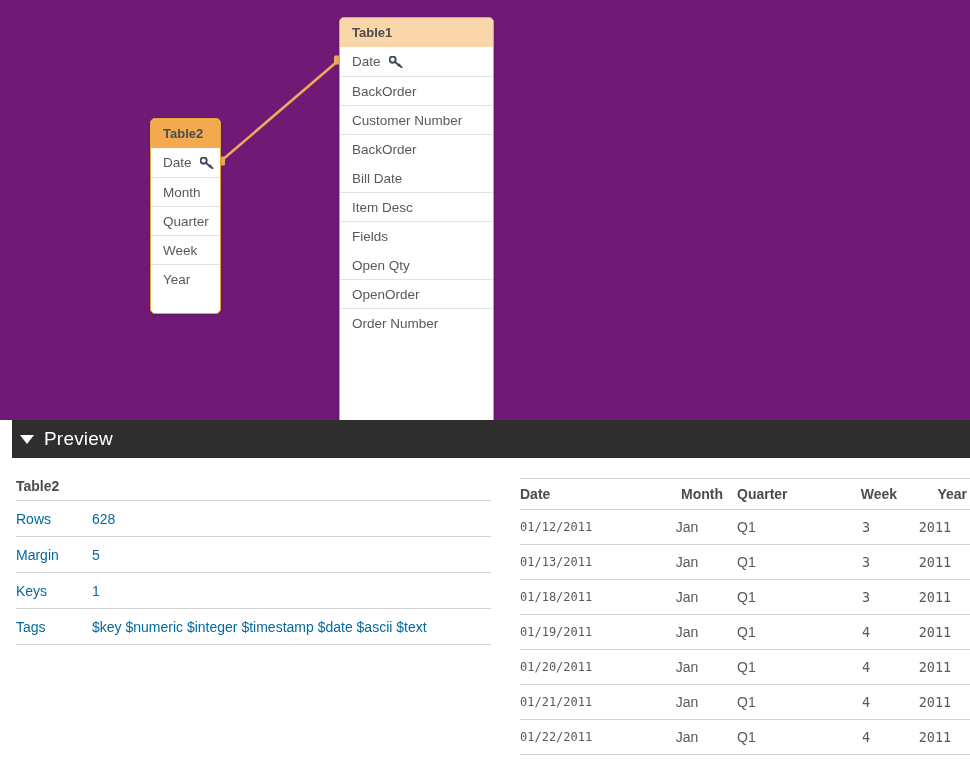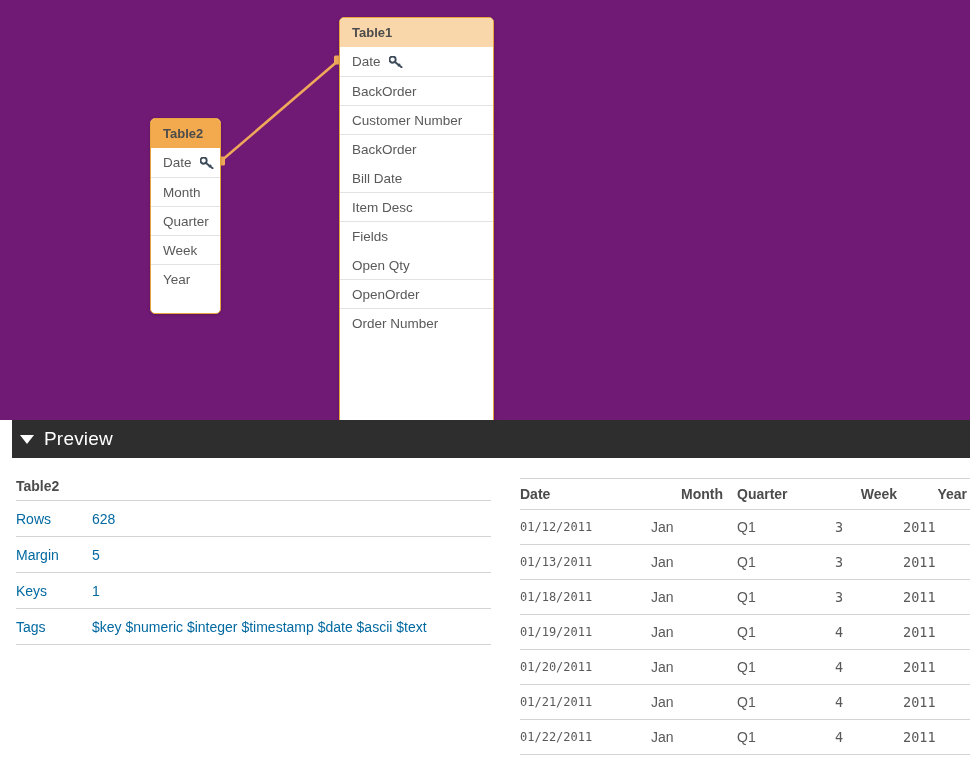--- a/index.html
+++ b/index.html
@@ -196,21 +196,21 @@
     padding: 0 6px 0 0;
     text-align: right;
     white-space: nowrap;
   }
   #pdata td {
     font-size: 14px;
     color: #595959;
     border-bottom: 1px solid #d4d4d4;
     height: 34px;
     padding: 0 6px 0 0;
-    text-align: left;
+    text-align: center;
     white-space: nowrap;
   }
   #pdata th.c-date, #pdata td.c-date {
     text-align: left;
     padding-left: 0;
     font-family: "DejaVu Sans Mono", monospace;
     font-size: 12px;
     width: 125px;
   }
   #pdata th.c-date { font-family: "Liberation Sans", sans-serif; font-size: 14px; text-align: left; }

